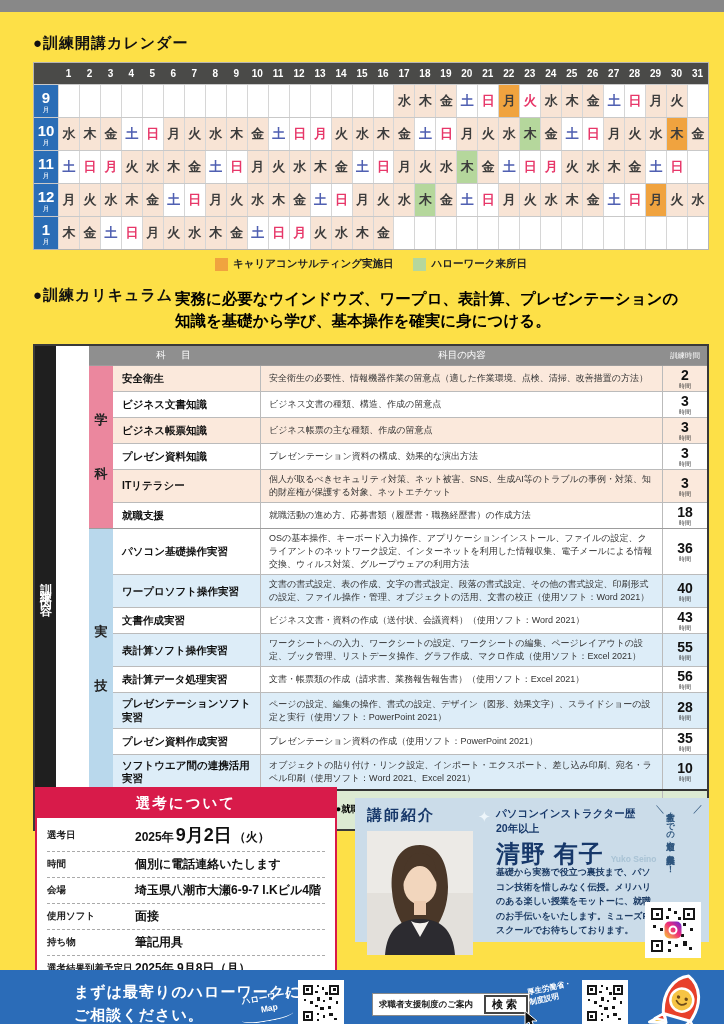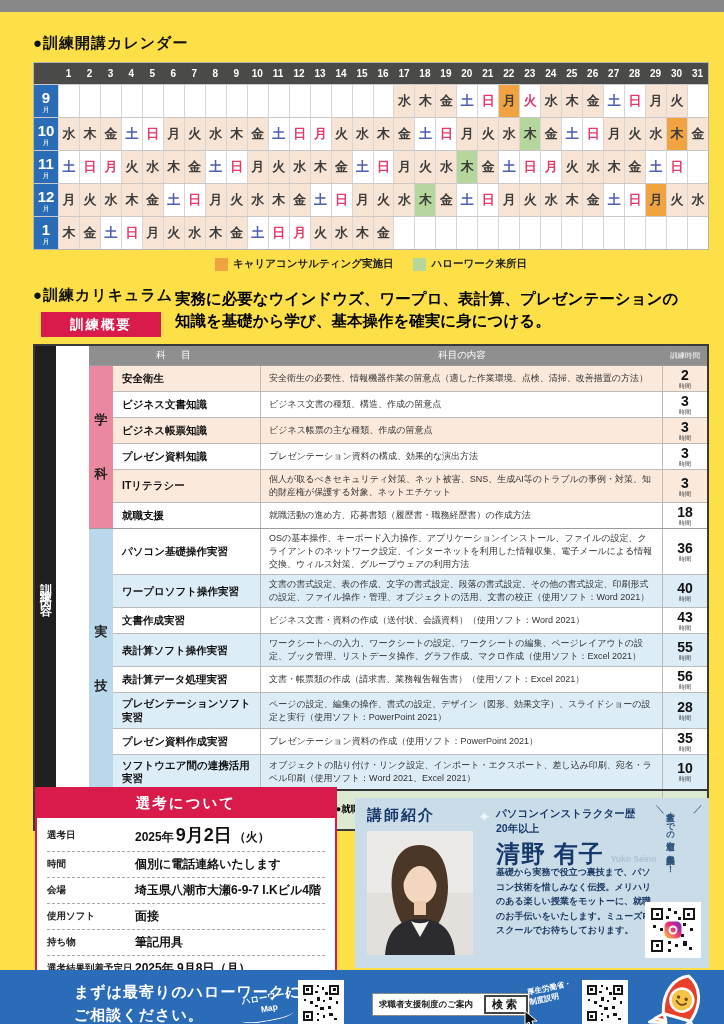--- a/index.html
+++ b/index.html
@@ -66,21 +66,21 @@
   .sel-box { position:absolute; left:35px; top:775px; width:302px; border:2px solid #d81b4a; background:#fff; }
   .sel-title { background:#d81b4a; color:#fff; font-size:14.5px; font-weight:800; text-align:center; padding:5px 0; letter-spacing:2px; }
   .sel-rows { padding:1px 10px 3px; }
   .sel-row { display:flex; align-items:center; border-bottom:1px dashed #aaa; padding:4px 0; min-height:22px; }
   .sel-row:last-child { border-bottom:none; }
   .sel-label { width:88px; font-size:9.5px; font-weight:700; color:#222; flex-shrink:0; }
   .sel-value { font-size:12px; font-weight:600; color:#111; display:flex; align-items:baseline; gap:2px; }
   .sel-big { font-size:18px; font-weight:800; }
 
   
-  .inst-box { position:absolute; left:355px; top:786px; width:354px; height:170px; background:#cbdce9; }
+  .inst-box { position:absolute; left:355px; top:786px; width:354px; height:144px; background:#cbdce9; }
   .inst-title { position:absolute; left:12px; top:8px; font-size:15px; font-weight:800; color:#17386a; letter-spacing:2px; }
   .inst-photo { position:absolute; left:12px; top:33px; width:106px; height:124px; }
   .inst-sparkle { position:absolute; left:123px; top:10px; color:#eef6fb; font-size:15px; }
   .inst-qual { position:absolute; left:141px; top:8px; font-size:10.5px; font-weight:800; color:#17386a; line-height:1.4; }
   .inst-name-row { position:absolute; left:141px; top:40px; display:flex; align-items:baseline; }
   .inst-name { font-size:24px; font-weight:800; color:#17386a; letter-spacing:1px; }
   .inst-name-en { font-size:8.5px; font-weight:600; color:#a9c3d5; margin-left:7px; }
   .inst-bio { position:absolute; left:141px; top:67px; width:162px; font-size:9px; font-weight:600; line-height:1.62; color:#1b3a63; }
   .inst-vnotes { position:absolute; left:310px; top:8px; height:92px; writing-mode:vertical-rl; font-size:8.5px; font-weight:600; color:#2f567e; display:flex; gap:4px; }
   .vslash { position:absolute; font-size:10px; color:#2f567e; }
@@ -341,21 +341,20 @@
         </div>
         <div class="legend-item">
           <span class="legend-swatch sw-hw"></span>
           <span>ハローワーク来所日</span>
         </div>
       </div>
   </div>
 
   <div class="cur-section">
     <div class="cur-title">●訓練カリキュラム</div>
-    <div class="cur-overview">訓練概要</div>
     <div class="cur-headline">
       <span>実務に必要なウインドウズ、ワープロ、表計算、プレゼンテーションの</span><br>
       <span>知識を基礎から学び、基本操作を確実に身につける。</span>
     </div>
     <div class="cur-table">
       <div class="cur-black">
         <span>訓練内容</span>
       </div>
       <div class="cur-main">
         <div class="cur-head">

